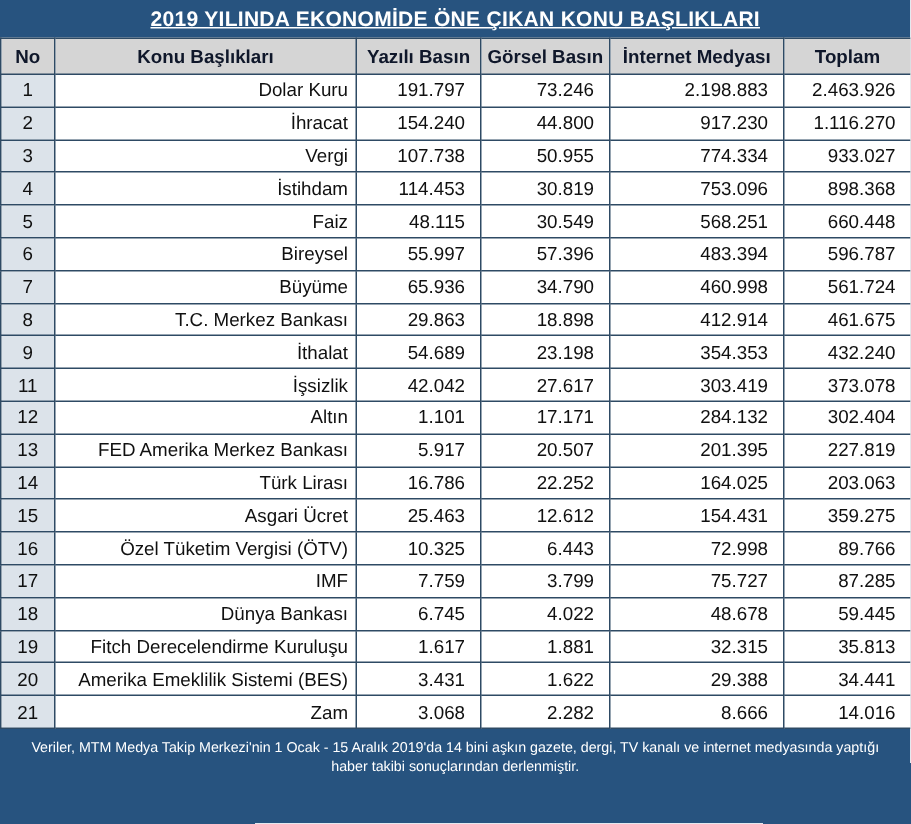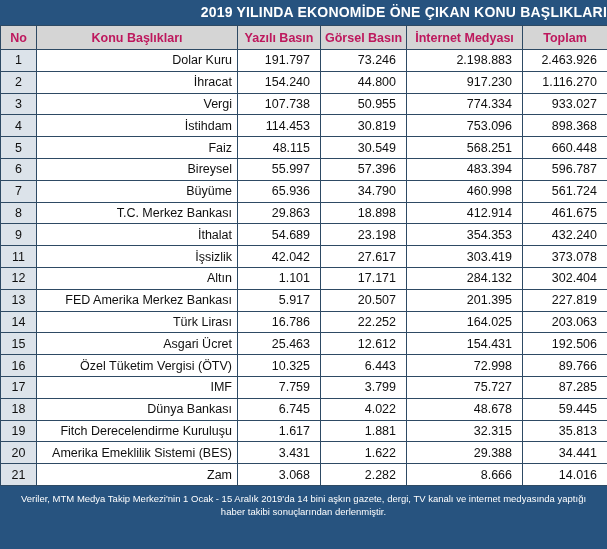--- a/index.html
+++ b/index.html
@@ -19,49 +19,50 @@
     background: #ffffff;
     display: flex;
     flex-direction: column;
     overflow: hidden;
   }
 
   
   #title-bar {
     background: #27537f;
     color: #ffffff;
-    text-align: right;
+    text-align: center;
     font-weight: bold;
     font-size: 14px;
     letter-spacing: 0.2px;
     height: 25px;
     line-height: 25px;
     flex: 0 0 25px;
     overflow: hidden;
     white-space: nowrap;
+    text-decoration: underline;
   }
 
   
   table {
     border-collapse: collapse;
     table-layout: fixed;
     width: 607px;
     flex: 0 0 auto;
   }
 
   col.c-no      { width: 36px;  }
   col.c-topic   { width: 201px; }
   col.c-yazili  { width: 83px;  }
   col.c-gorsel  { width: 86px;  }
   col.c-internet{ width: 116px; }
   col.c-toplam  { width: 85px;  }
 
   thead th {
     background: #d5d5d5;
-    color: #be185d;
+    color: #0f172a;
     font-size: 12.5px;
     font-weight: bold;
     height: 23px;
     padding: 0 4px;
     border: 1px solid #2e4a64;
     text-align: center;
     white-space: nowrap;
     overflow: hidden;
   }
 
@@ -234,21 +235,21 @@
           <td class="num-cell">22.252</td>
           <td class="num-cell">164.025</td>
           <td class="num-cell">203.063</td>
         </tr>
         <tr>
           <td class="no-cell">15</td>
           <td class="topic-cell">Asgari Ücret</td>
           <td class="num-cell">25.463</td>
           <td class="num-cell">12.612</td>
           <td class="num-cell">154.431</td>
-          <td class="num-cell">192.506</td>
+          <td class="num-cell">359.275</td>
         </tr>
         <tr>
           <td class="no-cell">16</td>
           <td class="topic-cell">Özel Tüketim Vergisi (ÖTV)</td>
           <td class="num-cell">10.325</td>
           <td class="num-cell">6.443</td>
           <td class="num-cell">72.998</td>
           <td class="num-cell">89.766</td>
         </tr>
         <tr>

